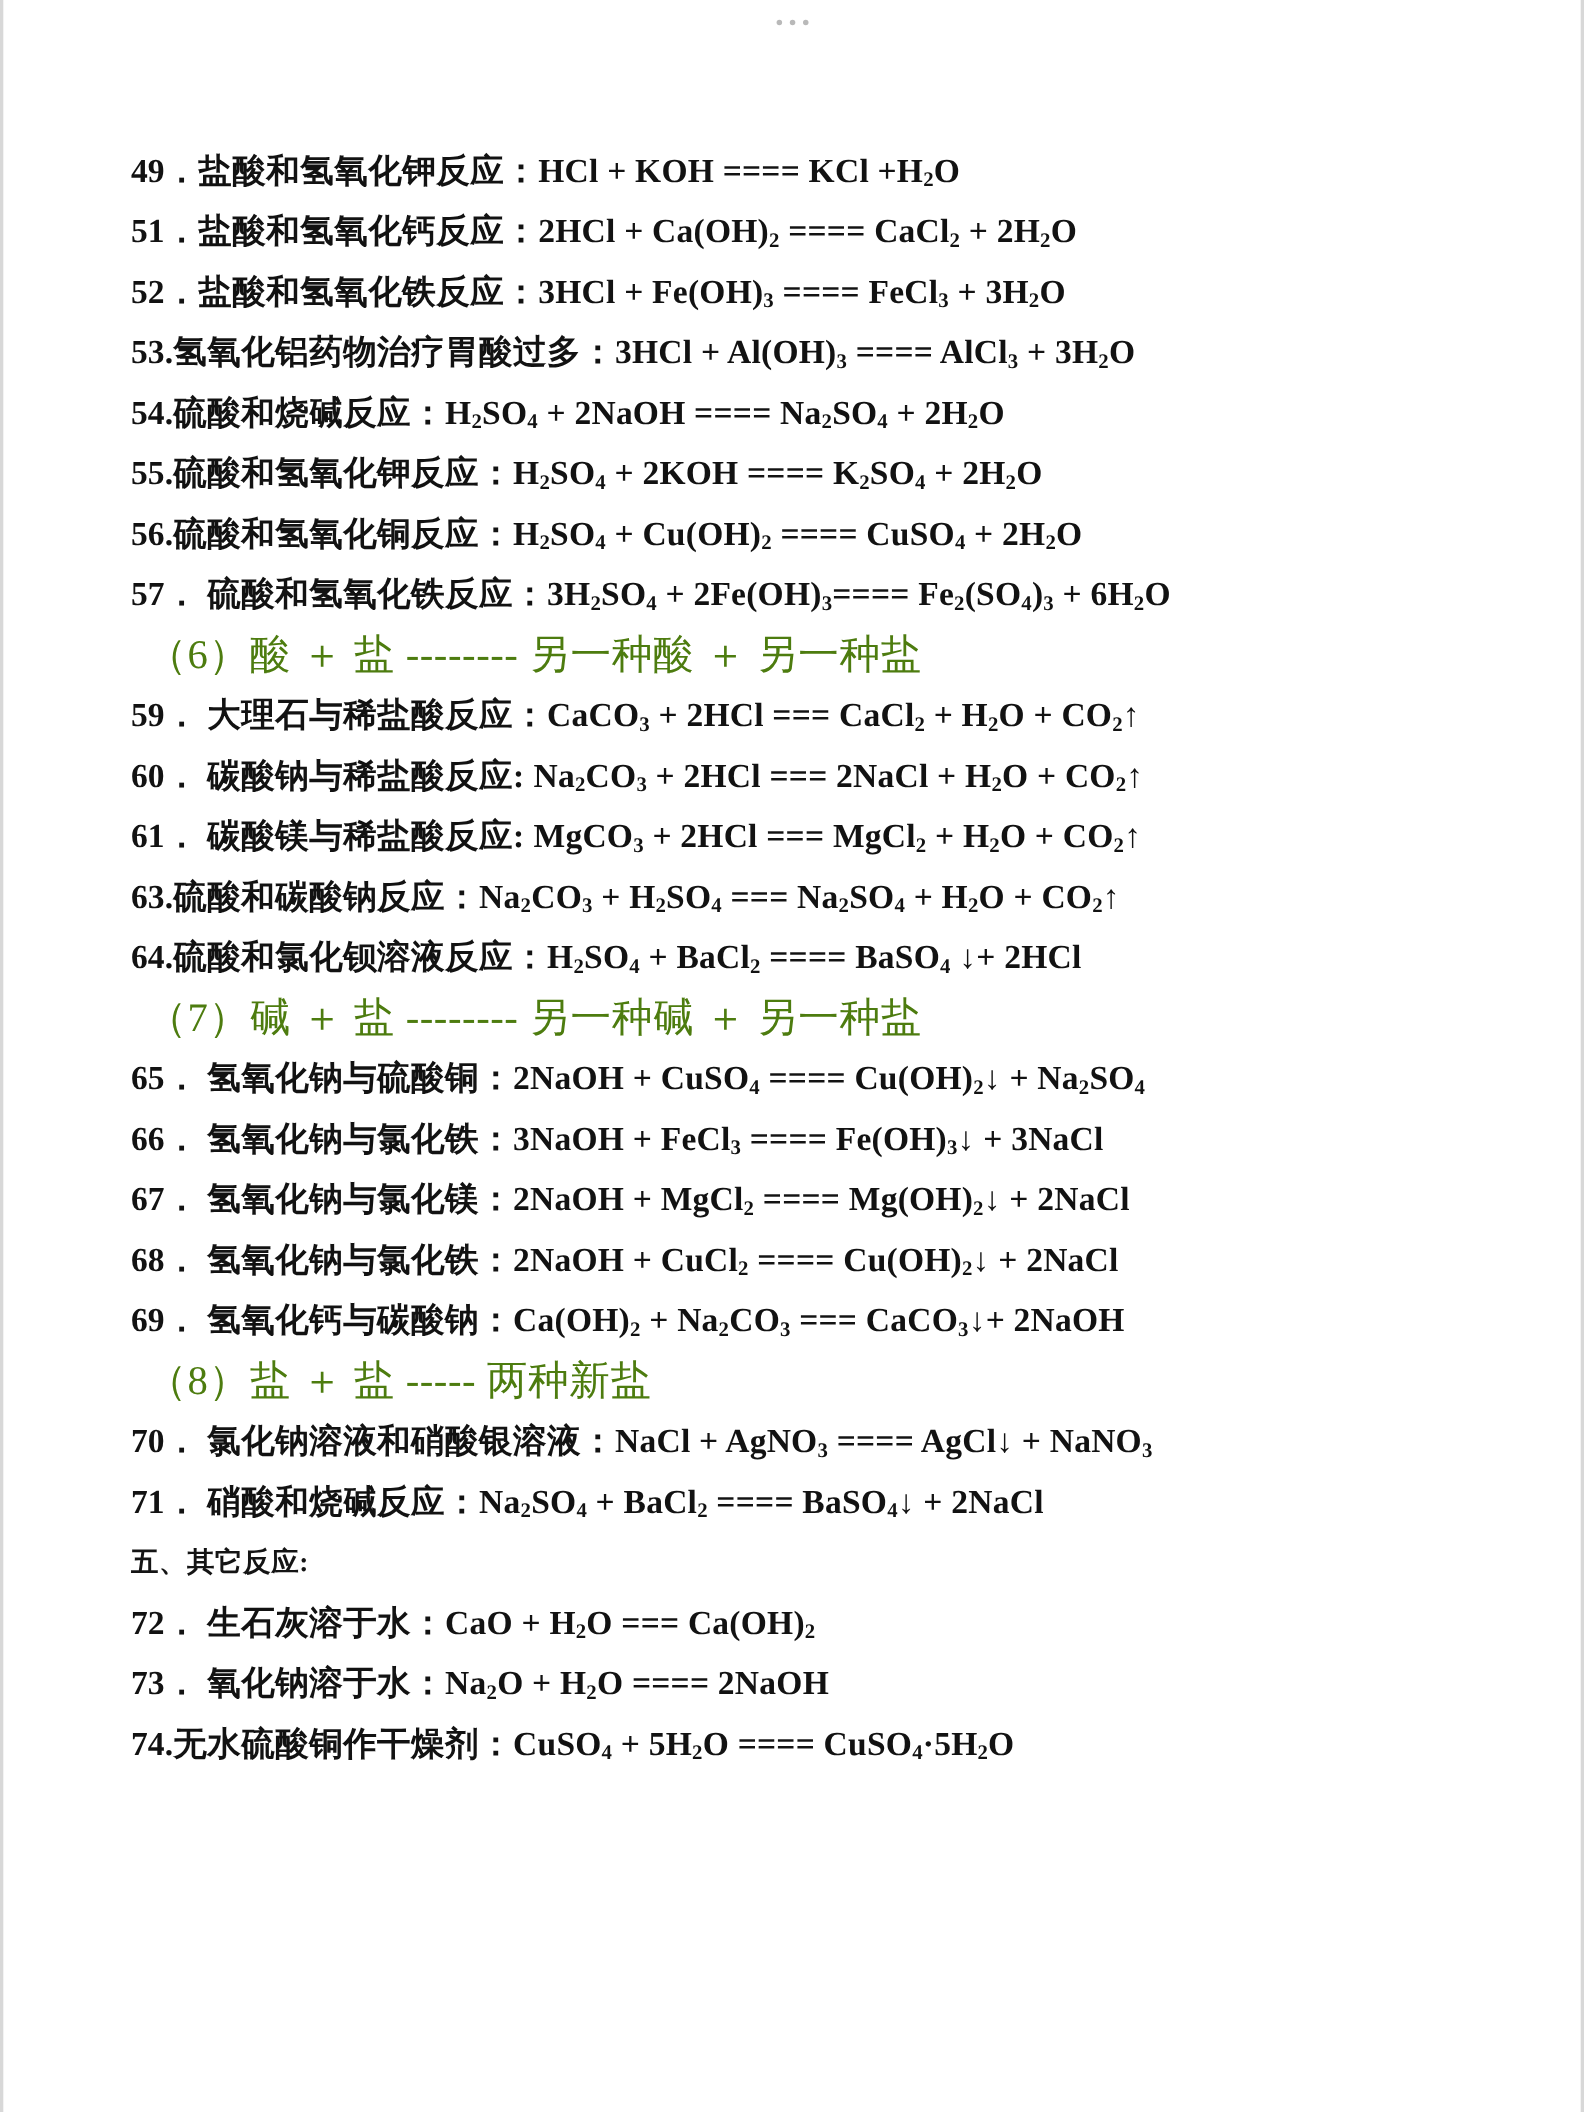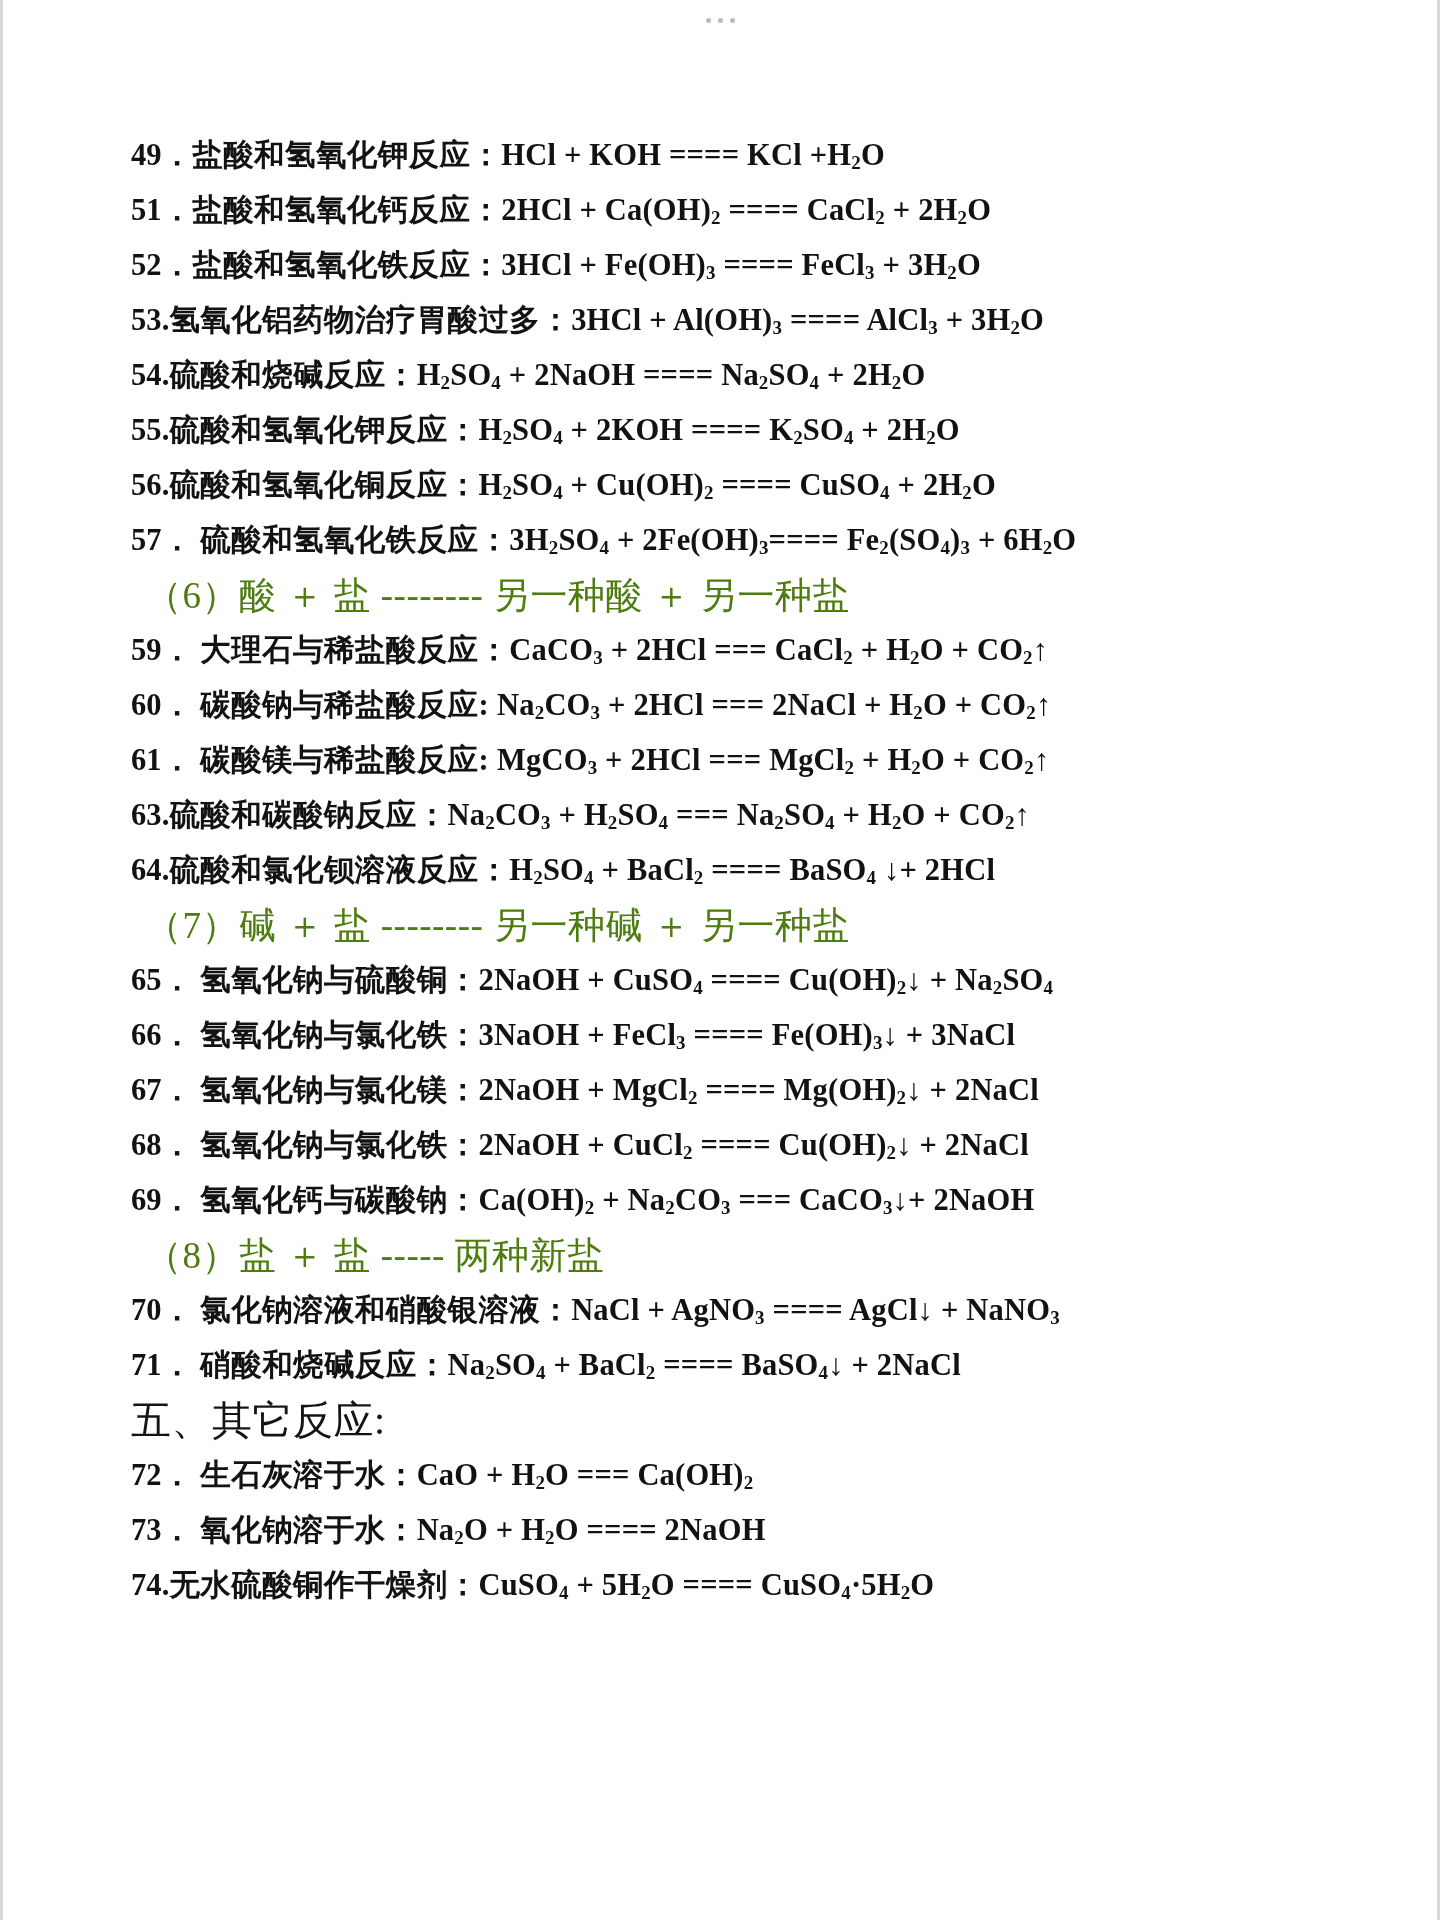--- a/index.html
+++ b/index.html
@@ -37,21 +37,21 @@
   #dots span {
     display: block;
     width: 5px;
     height: 5px;
     border-radius: 50%;
     background: #b9b9b9;
   }
 
   #content {
     position: absolute;
-    left: 128px;
+    left: 116px;
     top: 128px;
     width: 1190px;
   }
 
   .line {
     font-size: 30.5px;
     font-weight: bold;
     color: #121212;
     line-height: 55px;
     white-space: nowrap;
@@ -74,22 +74,22 @@
   .section {
     font-size: 37px;
     font-weight: normal;
     color: #4d7c0f;
     line-height: 55px;
     white-space: nowrap;
     padding-left: 14px;
     letter-spacing: 0.5px;
   }
   .bigsection {
-    font-size: 40px;
-    font-weight: normal;
+    font-size: 25px;
+    font-weight: bold;
     color: #141414;
     line-height: 55px;
     white-space: nowrap;
     letter-spacing: 0.5px;
   }
 </style>
 </head>
 <body>
 
 <div id="page">

